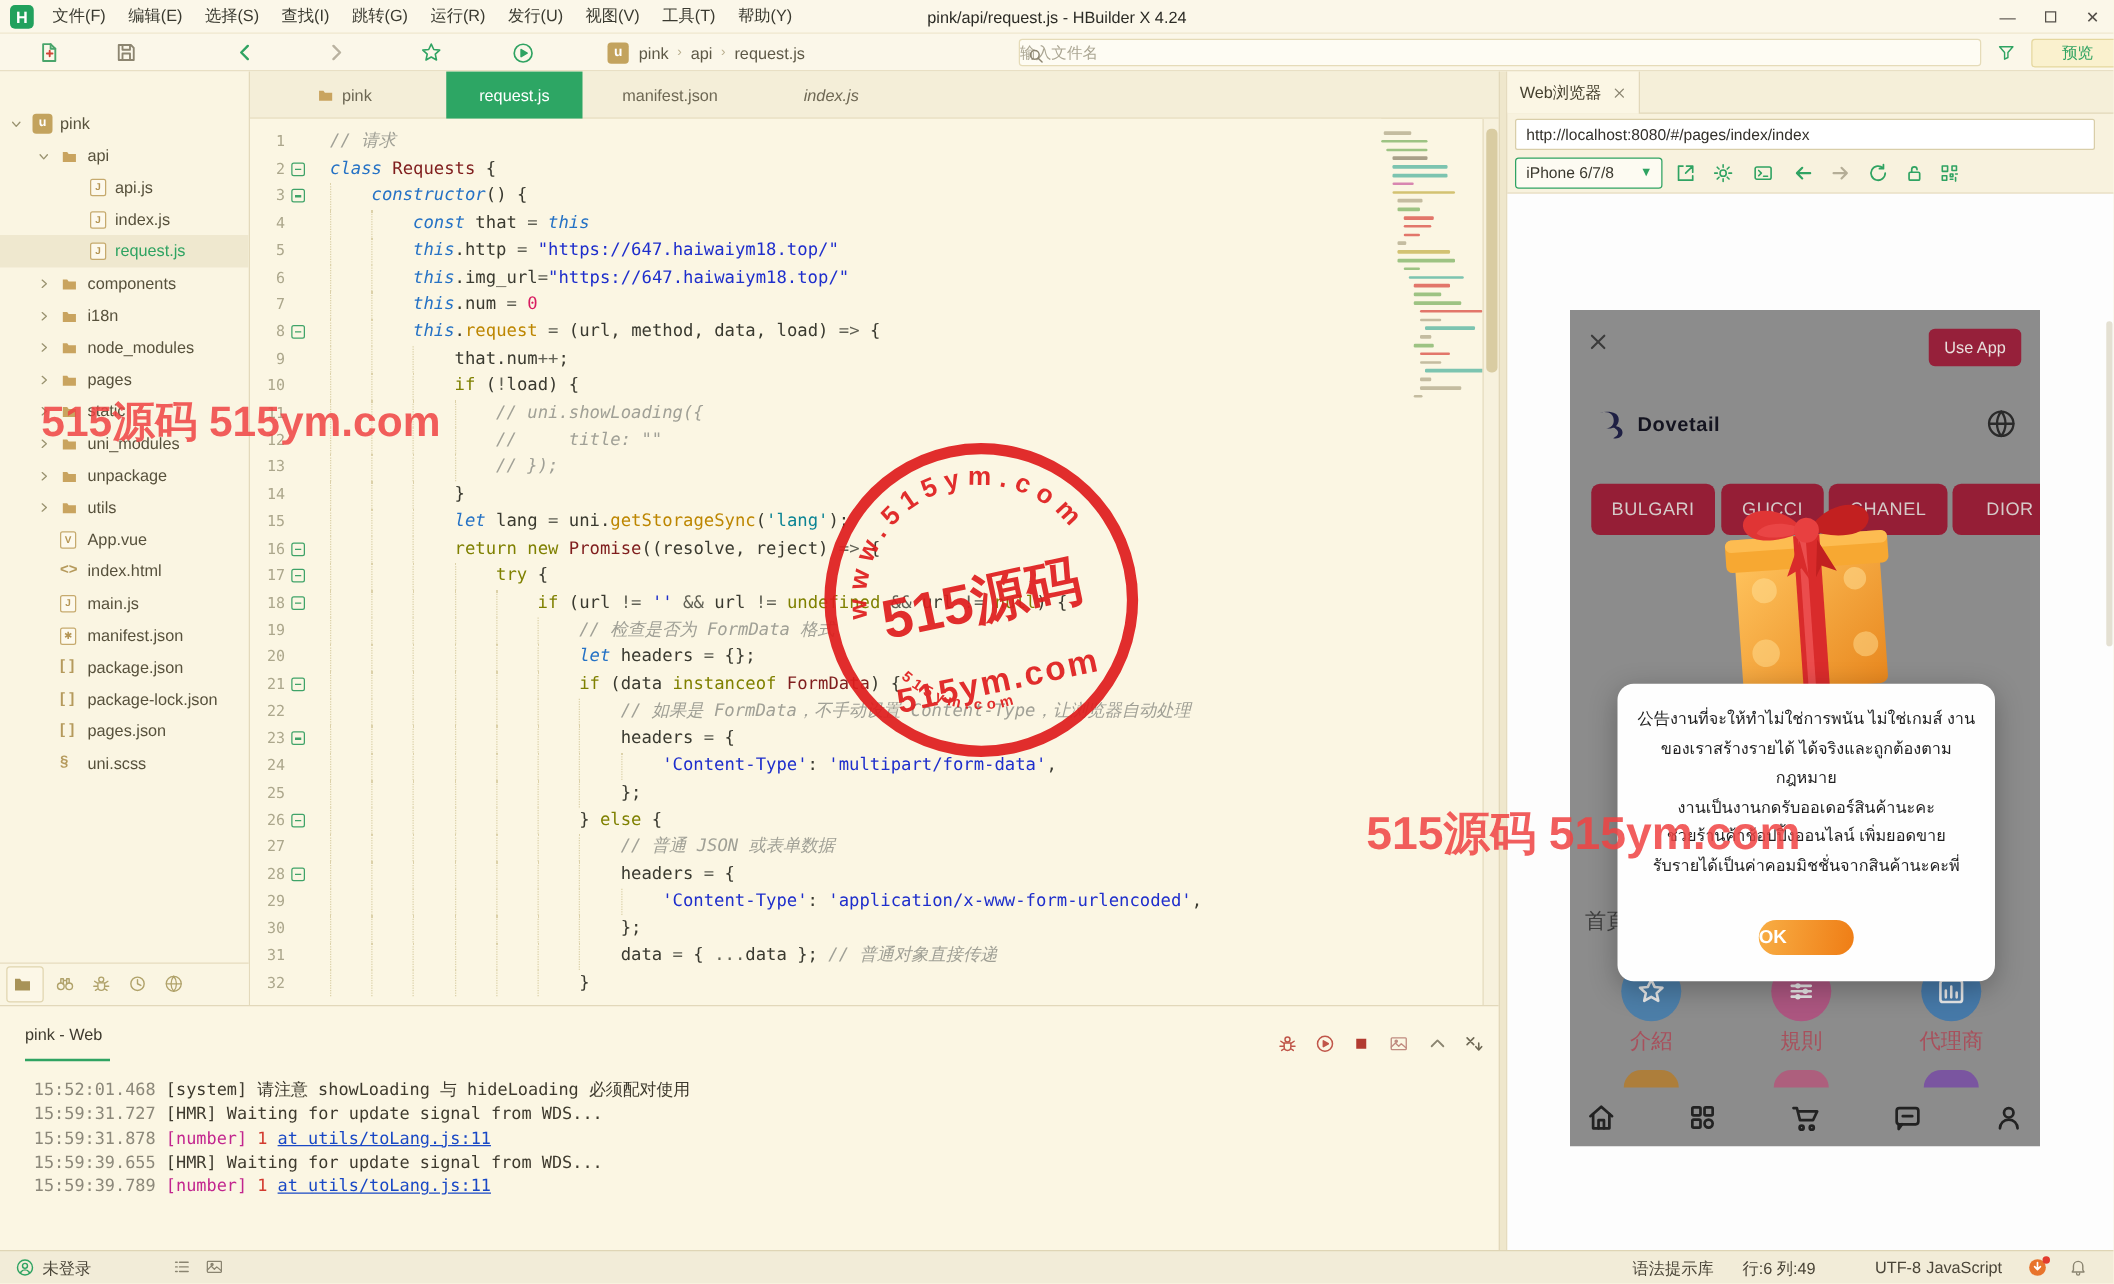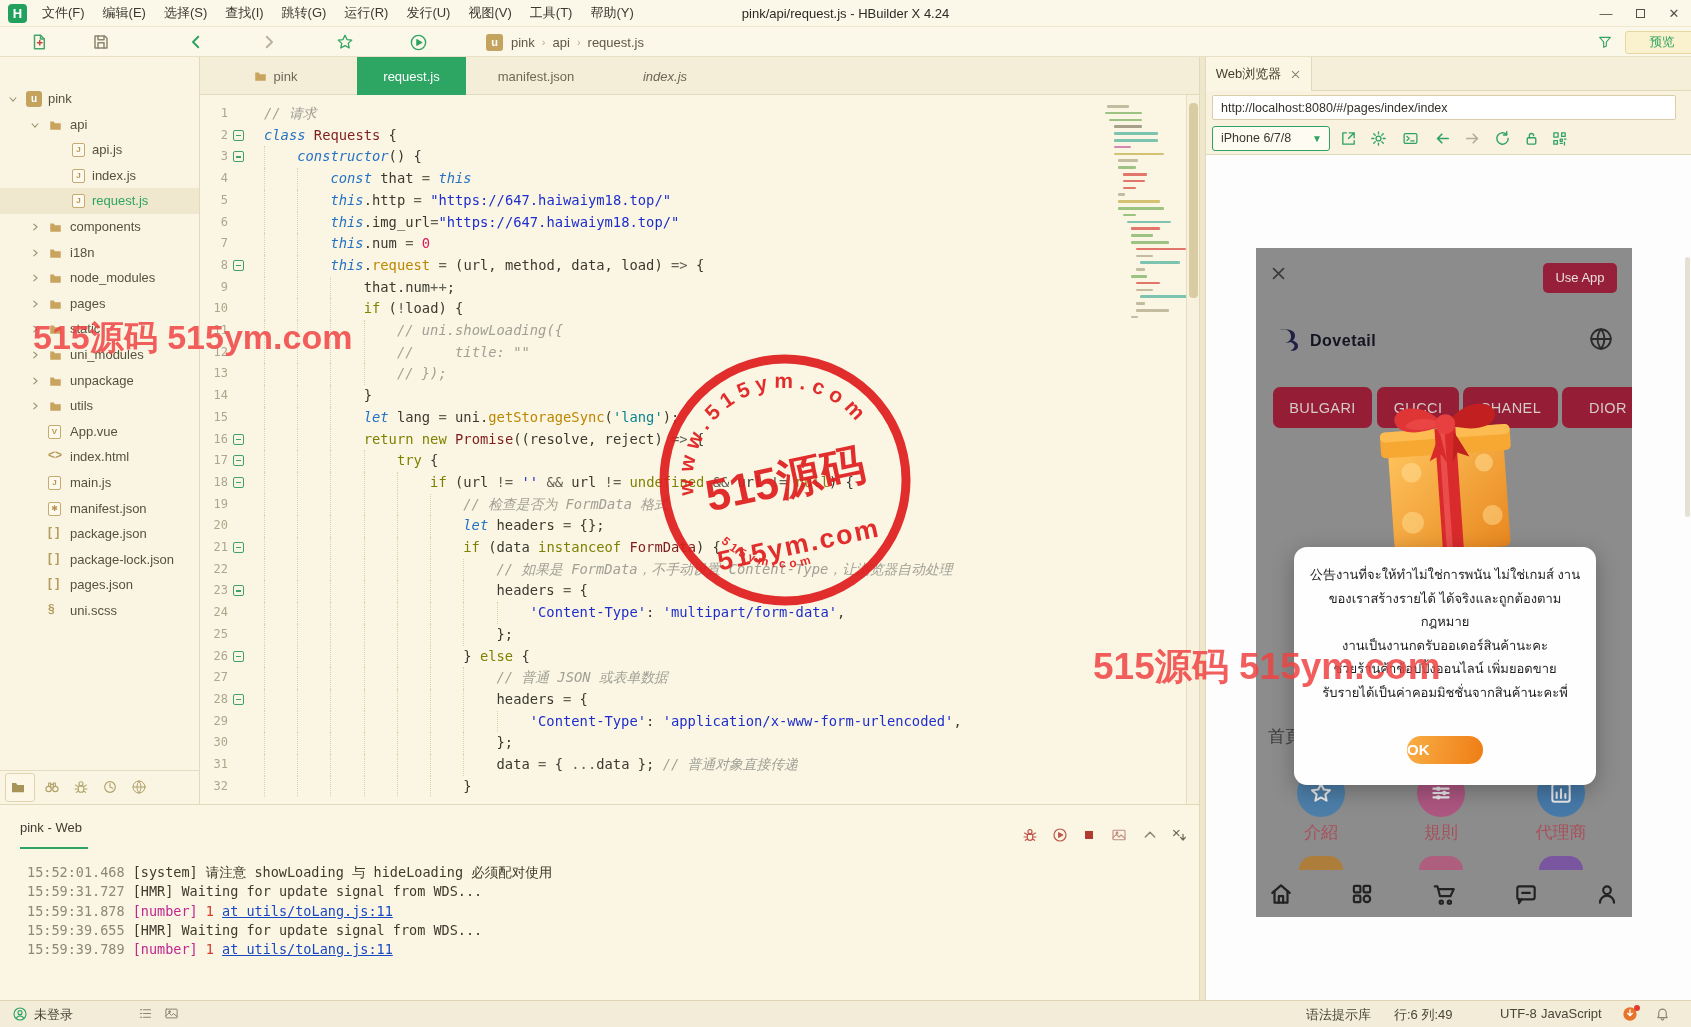--- a/index.html
+++ b/index.html
@@ -186,20 +186,29 @@
         </svg>
       </span>
     <div id="crumb">
         <div id="uchip">u</div>
         <span>pink</span>
         <span class="sep">›</span>
         <span>api</span>
         <span class="sep">›</span>
         <span>request.js</span>
       </div>
+    <div id="searchbox">
+      <span class="icn" style="width:14px;height:14px;color:#8C8570;margin:0 6px">
+          <svg viewBox="0 0 24 24" fill="none" stroke="currentColor" stroke-width="2" stroke-linecap="round" stroke-linejoin="round">
+            <circle cx="10" cy="10" r="6"></circle>
+            <path d="M15 15l5 5"></path>
+          </svg>
+        </span>
+      <input placeholder="输入文件名" style="">
+    </div>
     <span class="icn" style="left:1597px;top:7px;width:16px;height:16px;color:#2FA362">
         <svg viewBox="0 0 24 24" fill="none" stroke="currentColor" stroke-width="1.7" stroke-linecap="round" stroke-linejoin="round">
           <path d="M4 5h16l-6 7v6l-4 2v-8z"></path>
         </svg>
       </span>
     <div id="previewbtn">预览</div>
   </div>
 
   <div id="sidebar">
     <div id="tree">

